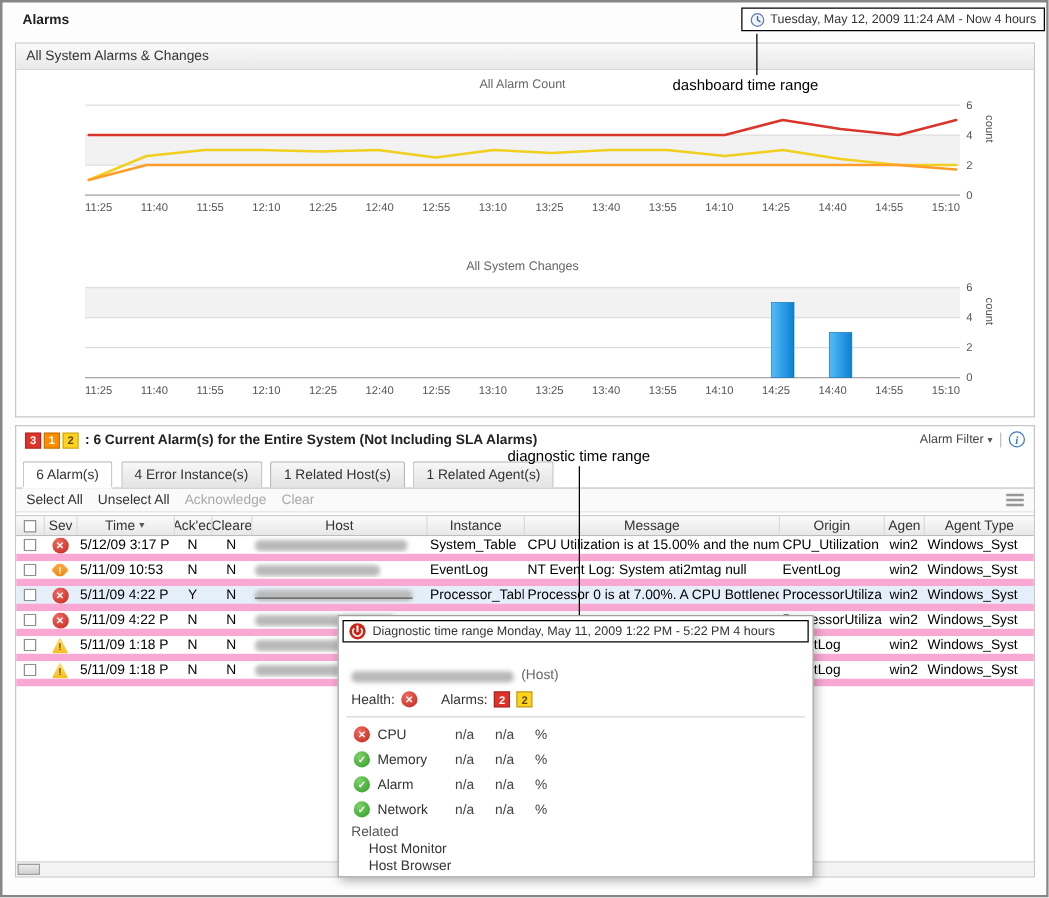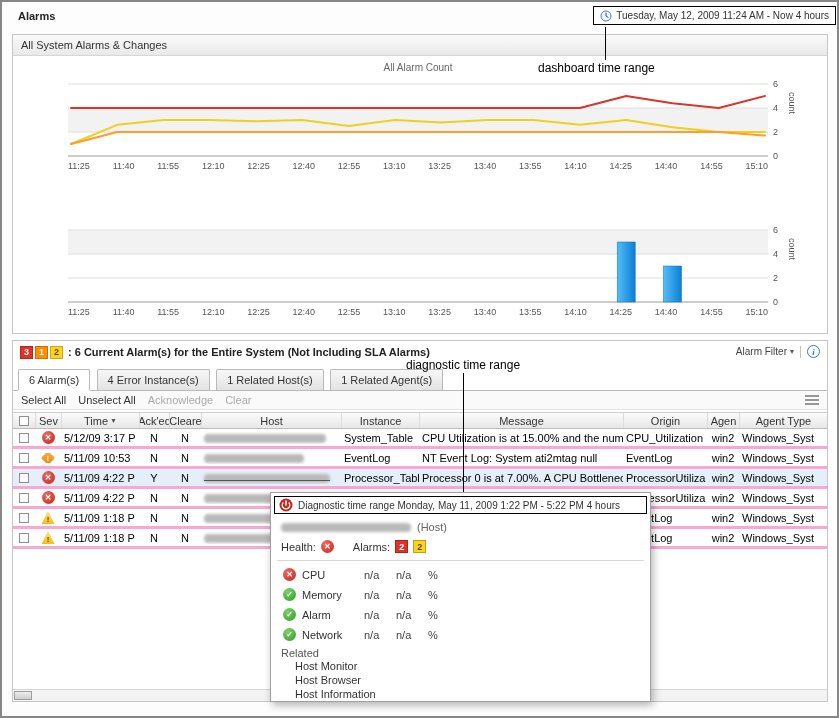--- a/index.html
+++ b/index.html
@@ -37,42 +37,42 @@
 .tbar{height:19px;background:#fafafa;border-bottom:1px solid #e3e3e3;display:flex;align-items:center;padding:0 8px;font-size:11px;position:relative}
 .tlink{margin-right:12px;color:#333;cursor:pointer}
 .tlink.disabled{color:#aaa;cursor:default}
 .opts{position:absolute;right:8px;top:4px;width:14px;cursor:pointer}
 .opts i{display:block;height:2px;background:#979797;margin-bottom:2px}
 .thead,.trow{display:grid;grid-template-columns:22px 26px 78px 30px 32px 140px 78px 204px 84px 32px 1fr;align-items:center;font-size:11px}
 .thead{margin-top:2px;height:17px;background:linear-gradient(#fbfbfb,#e7e7e7);border-top:1px solid #cfcfcf;border-bottom:1px solid #bdbdbd;color:#333}
 .thead .cell{text-align:center;border-left:1px solid #dcdcdc;height:100%;display:flex;align-items:center;justify-content:center;overflow:hidden;white-space:nowrap;cursor:pointer}
 .thead .cell:first-child{border-left:none;cursor:default}
 .sort{font-size:7px;margin-left:2px;color:#555}
-.trow{height:20px;border-bottom:3px solid #f9a8d4;background:#fff;cursor:pointer}
+.trow{height:20px;border-bottom:6px solid #f9a8d4;background:#fff;cursor:pointer}
 .trow.selected{background:#e5effa}
 .cell{padding:0 3px;overflow:hidden;white-space:nowrap}
 .c-check{display:flex;justify-content:center}
 .c-acked,.c-cleared,.c-agent{text-align:center}
 .cb{width:10px;height:10px;border:1px solid #8f8f8f;background:#fff;display:inline-block;cursor:pointer}
 .c-sev{display:flex;justify-content:center}
 .sev{width:13px;height:13px;display:inline-flex;align-items:center;justify-content:center;font-weight:bold}
 .sev[data-sev="error"]{border-radius:50%;background:radial-gradient(circle at 35% 30%,#ef6a60,#c3251b);color:#fff;font-size:8px}
 .sev[data-sev="error"]::before{content:"✕"}
 .sev[data-sev="critical"]{width:10px;height:10px;background:linear-gradient(135deg,#ffb054,#f08300);transform:rotate(45deg);border-radius:2px;color:#fff;font-size:8px}
 .sev[data-sev="critical"]::before{content:"!";transform:rotate(-45deg)}
 .sev[data-sev="warning"]{background:linear-gradient(#ffe083,#f6bd17);clip-path:polygon(50% 0,100% 100%,0 100%);color:#6b4e00;font-size:8px}
 .sev[data-sev="warning"]::before{content:"!";margin-top:3px}
 .blur{display:inline-block;height:9px;border-radius:4px;background:#b9b9b9;filter:blur(1.6px);vertical-align:middle}
 .c-host{position:relative}
 .ulind{position:absolute;left:3px;bottom:3px;border-bottom:1px solid #555}
 .hscroll{position:absolute;left:0;right:0;bottom:0;height:12px;background:#f3f3f3;border-top:1px solid #d6d6d6}
 .thumb{position:absolute;left:1px;top:1px;width:18px;height:9px;background:linear-gradient(#ececec,#cfcfcf);border:1px solid #9d9d9d}
 .popup{position:absolute;left:268px;top:490px;width:381px;height:210px;background:#fff;border:1px solid #a0a0a0;box-shadow:2px 3px 8px rgba(0,0,0,.3);z-index:10;font-size:11px;color:#333;overflow:hidden}
 .pop-header{margin:3px;height:18px;border:1px solid #000;display:flex;align-items:center;gap:5px;padding:0 4px;font-size:10px;white-space:nowrap;overflow:hidden}
-.pop-host{margin:7px 0 0 10px;display:flex;align-items:center;gap:6px;color:#666}
+.pop-host{margin:20px 0 0 10px;display:flex;align-items:flex-end;gap:6px;color:#666}
 .pop-health{margin:7px 0 0 10px;display:flex;align-items:center;gap:5px}
 .alarms-lab{margin-left:14px}
 .abadge{min-width:13px;height:13px;display:inline-flex;align-items:center;justify-content:center;font-size:9px;font-weight:bold;border:1px solid rgba(0,0,0,.25)}
 .ab-fatal{background:#df332a;color:#fff}
 .ab-warn{background:#ffd21c;color:#5d4a00}
 .pop-div{margin:7px 6px 0;border-top:1px solid #d8d8d8}
 .metric{margin:7px 0 0 12px;display:flex;align-items:center;gap:6px}
 .mlabel{width:56px}
 .mval{width:26px;color:#444}
 .munit{color:#444}
@@ -139,20 +139,21 @@
           <span>13:25</span>
           <span>13:40</span>
           <span>13:55</span>
           <span>14:10</span>
           <span>14:25</span>
           <span>14:40</span>
           <span>14:55</span>
           <span>15:10</span>
         </div>
 
+      <div class="chart-title" style="top:152px">All System Changes</div>
       <svg id="chart1" class="chart" style="top:170px" width="700" height="78">
           <rect x="0" y="4" width="700" height="24" fill="#f2f2f2"></rect>
           <line x1="0" x2="700" y1="4" y2="4" stroke="#dedede" stroke-width="1"></line>
           <line x1="0" x2="700" y1="28" y2="28" stroke="#dedede" stroke-width="1"></line>
           <line x1="0" x2="700" y1="52" y2="52" stroke="#dedede" stroke-width="1"></line>
           <line x1="0" x2="700" y1="76" y2="76" stroke="#dedede" stroke-width="1"></line>
           <line x1="0" x2="700" y1="76" y2="76" stroke="#aaa"></line>
           <defs>
             <linearGradient id="bg1" x1="0" y1="0" x2="1" y2="0">
               <stop offset="0" stop-color="#54bdf8"></stop>

